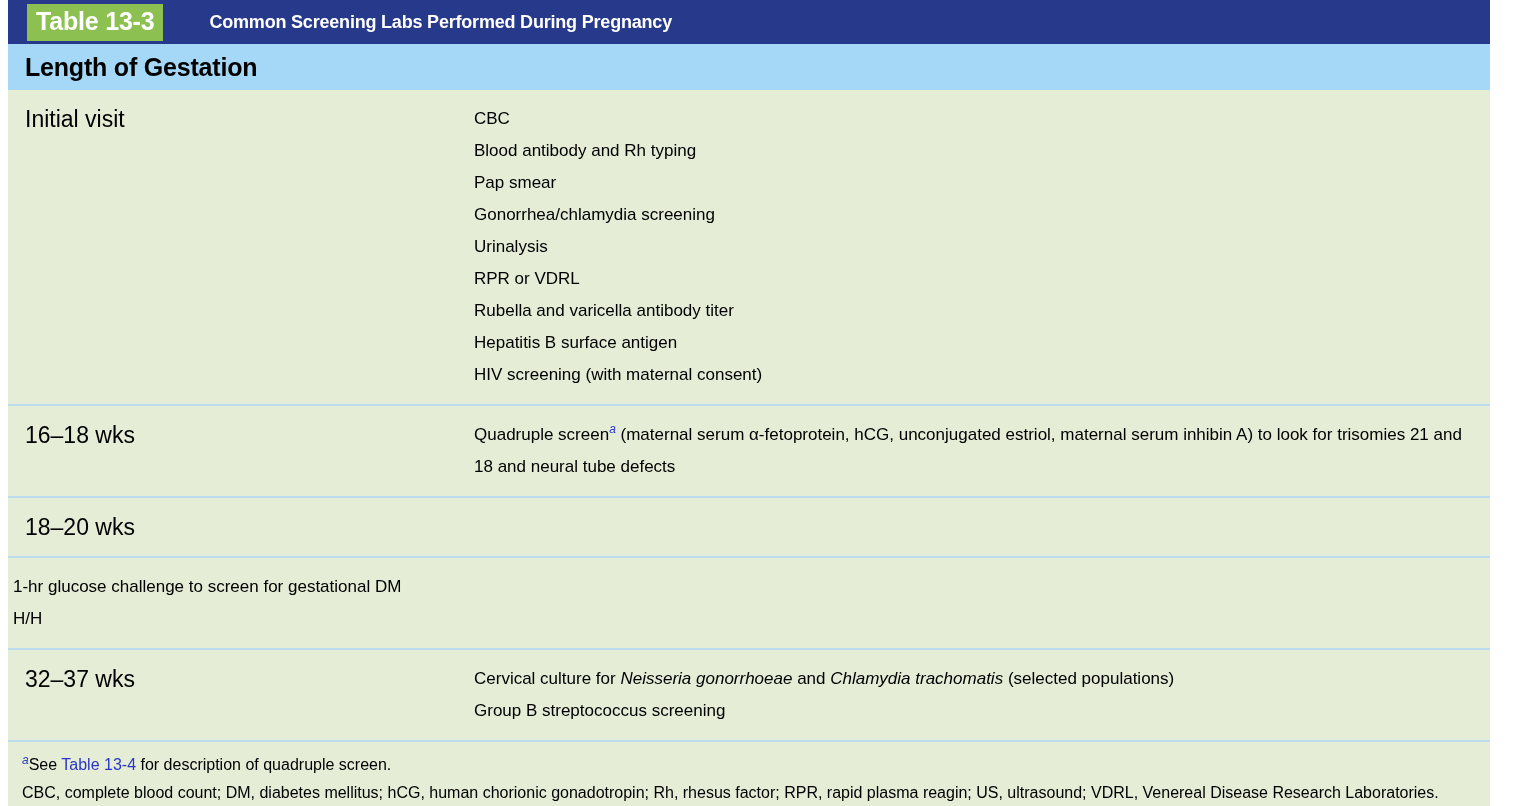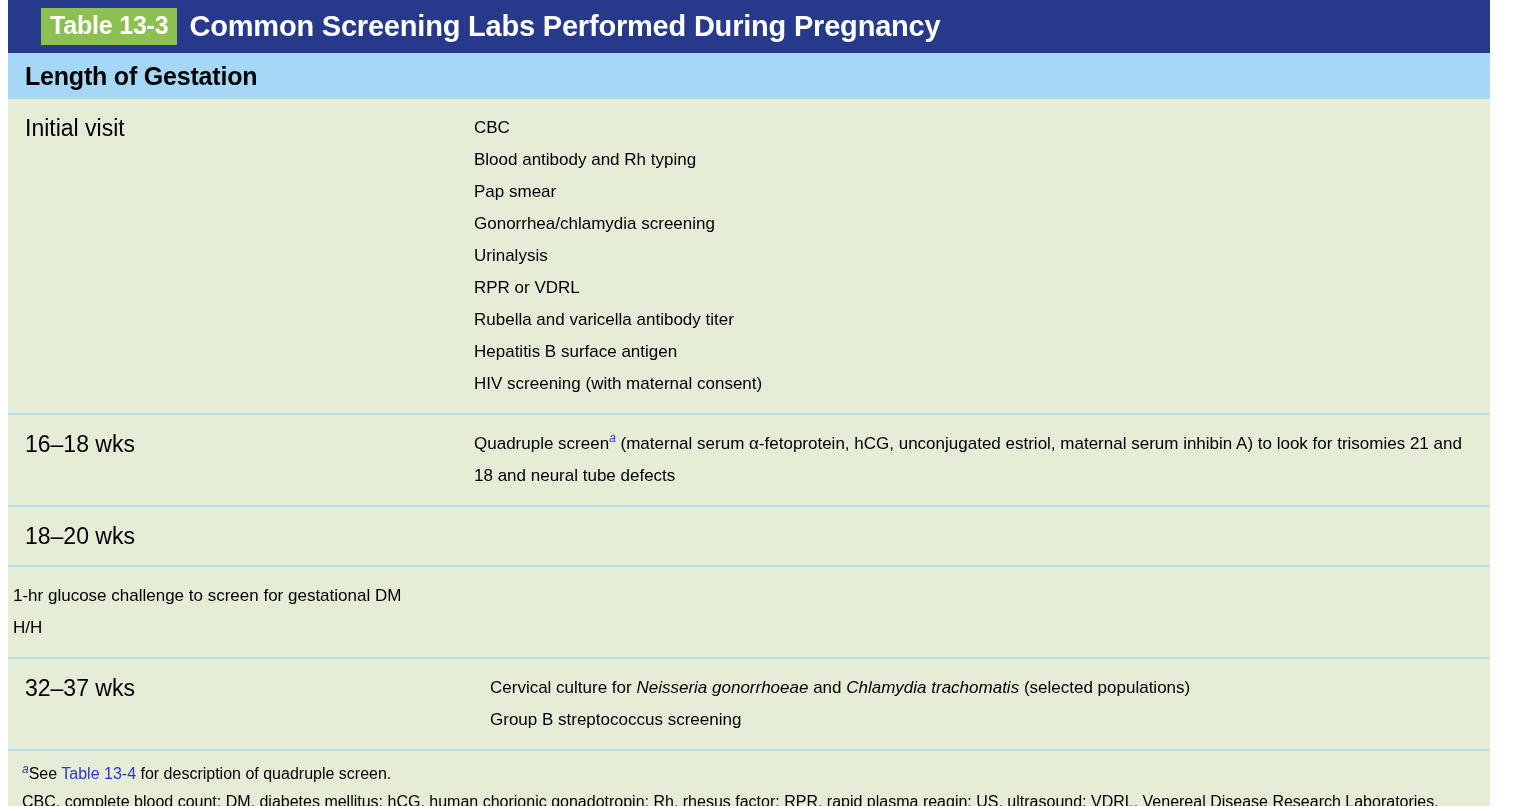--- a/index.html
+++ b/index.html
@@ -18,42 +18,43 @@
   .table-wrap {
     position: absolute;
     left: 8px;
     top: 0px;
     width: 1482px;
   }
 
   
   .title-bar {
     background: #27398A;
-    height: 53px;
+    height: 44px;
     display: flex;
     align-items: center;
-    padding-left: 33px;
-    box-sizing: border-box;
+    padding-left: 19px;
+    box-sizing: border-box;
+    gap: 34px;
   }
   .table-badge {
     background: #8CC152;
     color: #ffffff;
     font-size: 25px;
     font-weight: bold;
     line-height: 1;
     padding: 5px 9px 7px 9px;
     white-space: nowrap;
     letter-spacing: -0.2px;
   }
   .table-badge .badge-num {
     font-weight: bold;
   }
   .title-text {
     color: #ffffff;
-    font-size: 29px;
+    font-size: 18px;
     font-weight: bold;
     margin-left: 12px;
     white-space: nowrap;
     letter-spacing: -0.2px;
   }
 
   
   .col-head {
     background: #A5D8F7;
     height: 46px;
@@ -70,21 +71,21 @@
   .c2 { flex: 1; padding-left: 5px; box-sizing: border-box; }
 
   
   .tbody {
     background: #E5EDD7;
   }
   .row {
     display: flex;
     border-bottom: 2px solid #BBDCEC;
   }
-  .row:last-of-type { border-bottom: none; gap: 16px; }
+  .row:last-of-type { border-bottom: none; }
   .cell-gest {
     width: 461px;
     box-sizing: border-box;
     padding: 13px 10px 13px 17px;
     font-size: 23px;
     color: #000000;
     line-height: 32px;
   }
   .cell-labs {
     flex: 1;

